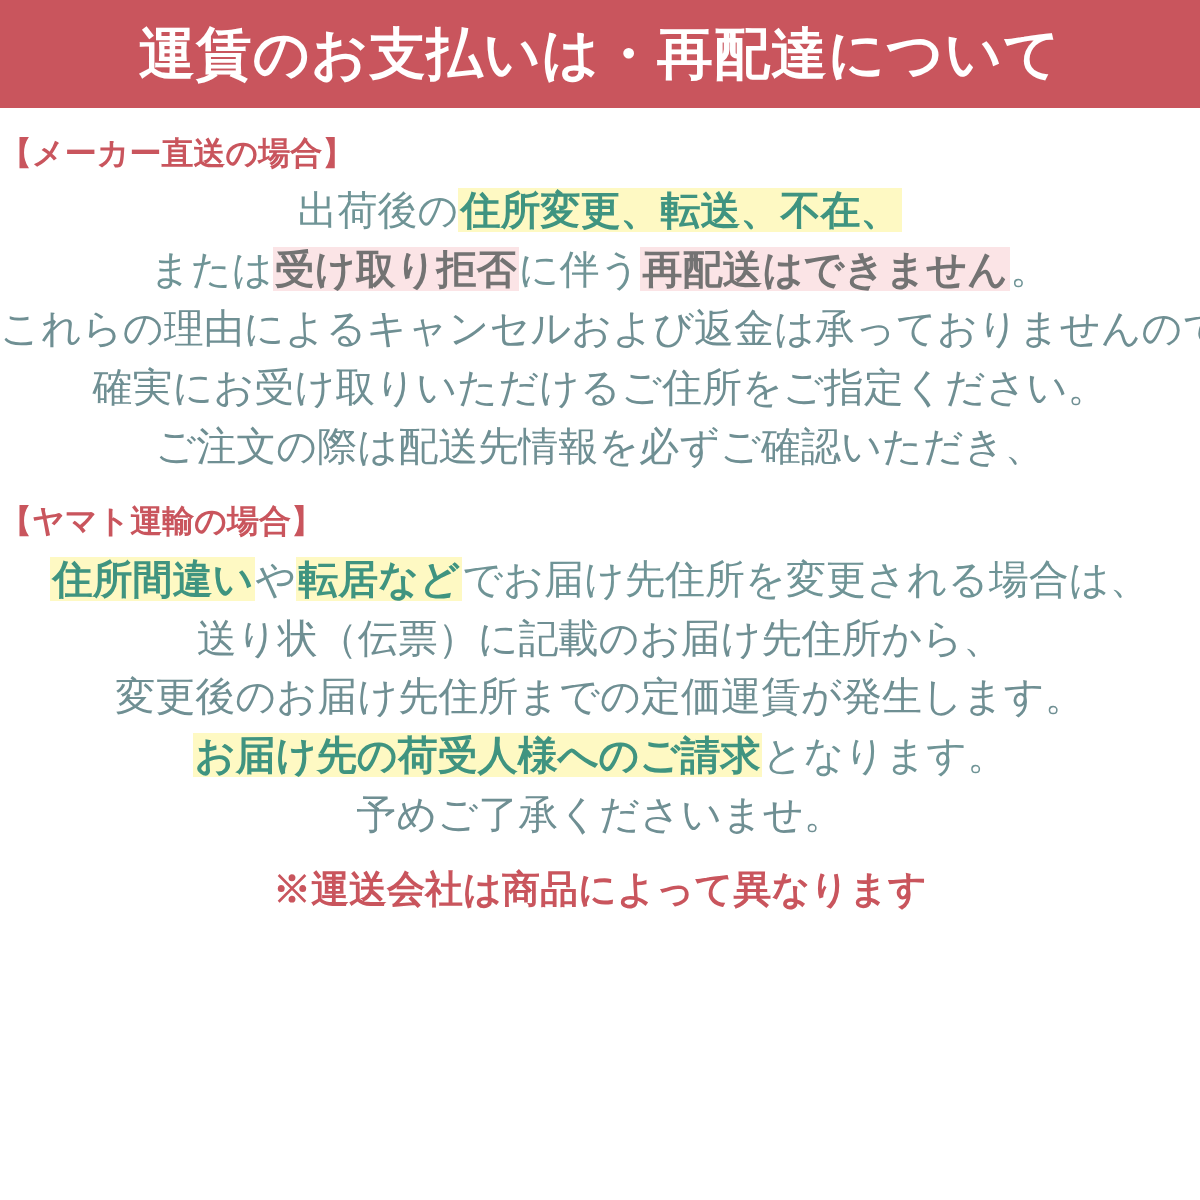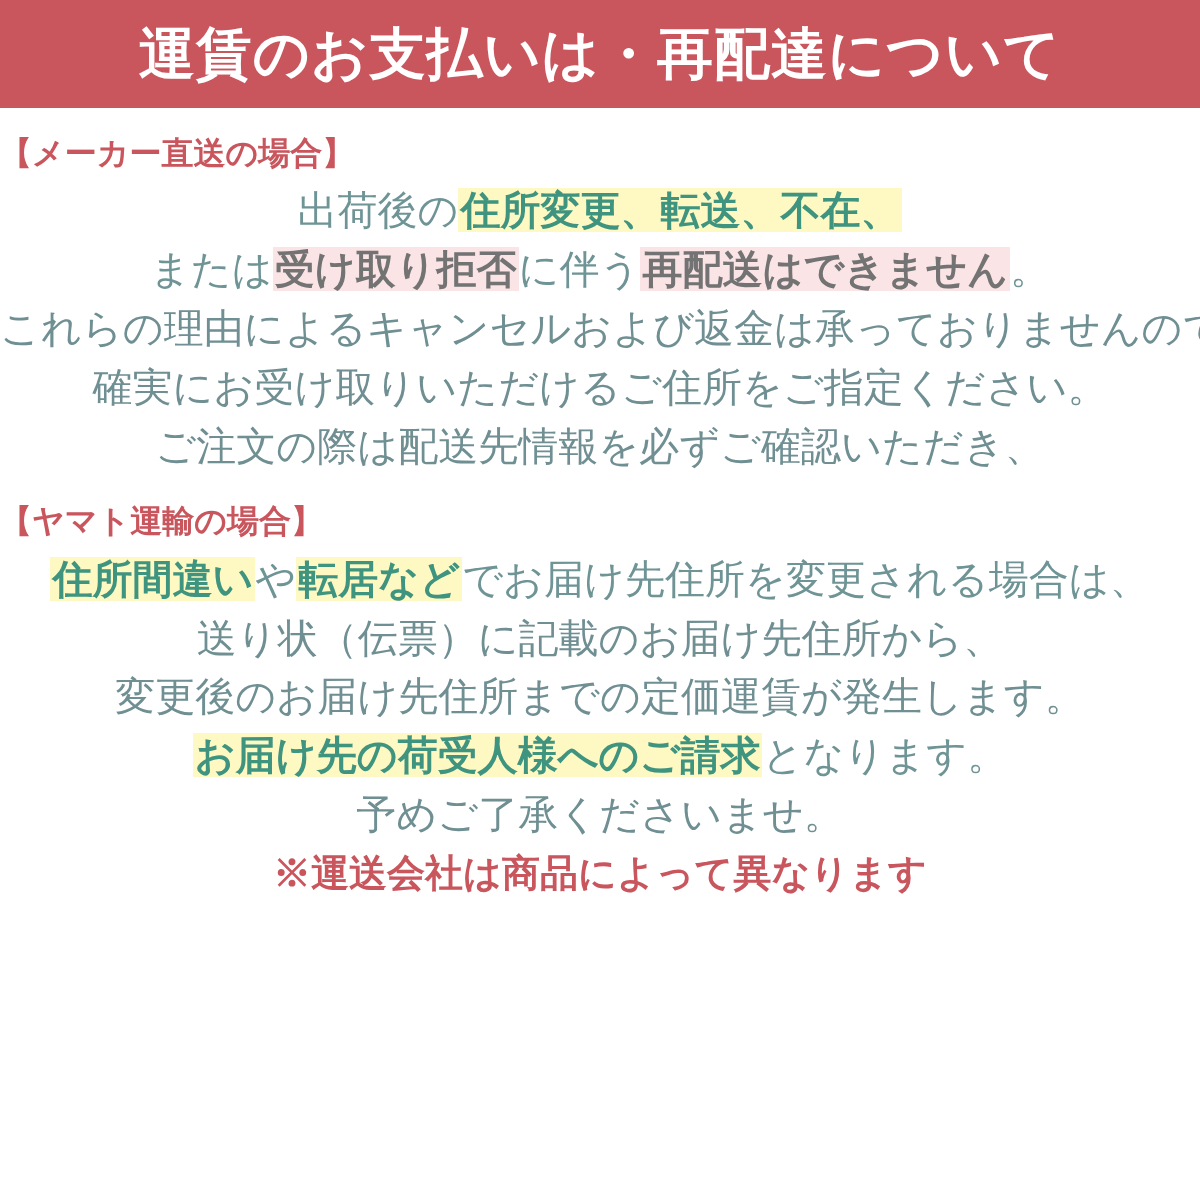--- a/index.html
+++ b/index.html
@@ -73,21 +73,21 @@
     padding: 0 2px;
   }
   .plain-teal {
     color: #6f9496;
   }
   .note {
     color: #c9555d;
     font-size: 38px;
     font-weight: bold;
     text-align: center;
-    margin-top: 8px;
+    margin-top: 24px;
     line-height: 1.2;
   }
   .block-maker { margin-top: 4px; }
   .block-yamato { margin-top: 28px; }
 </style>
 </head>
 <body>
 
 <div class="page">
 

